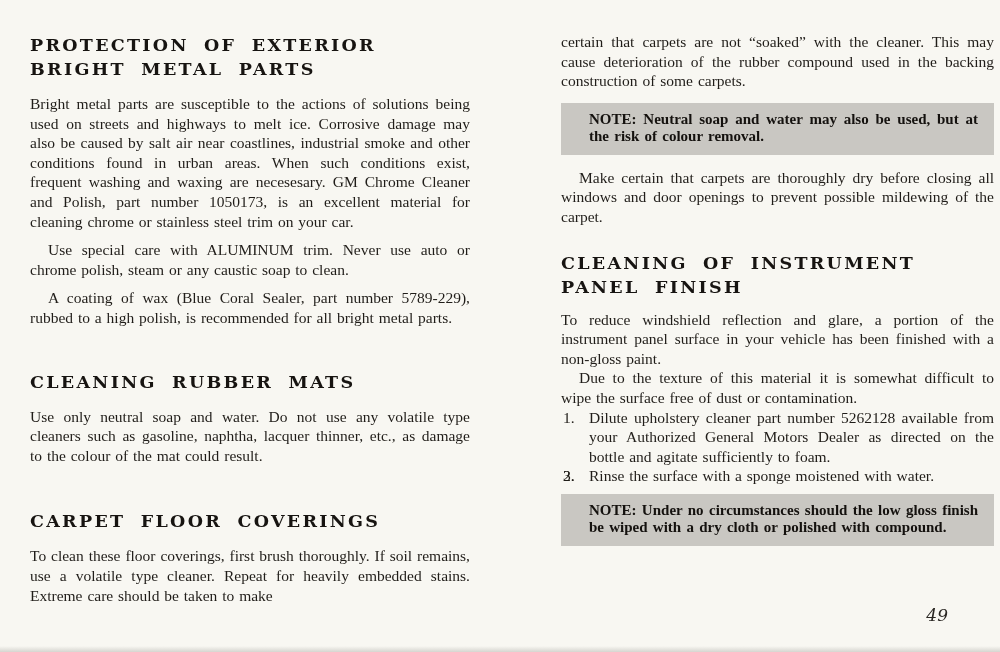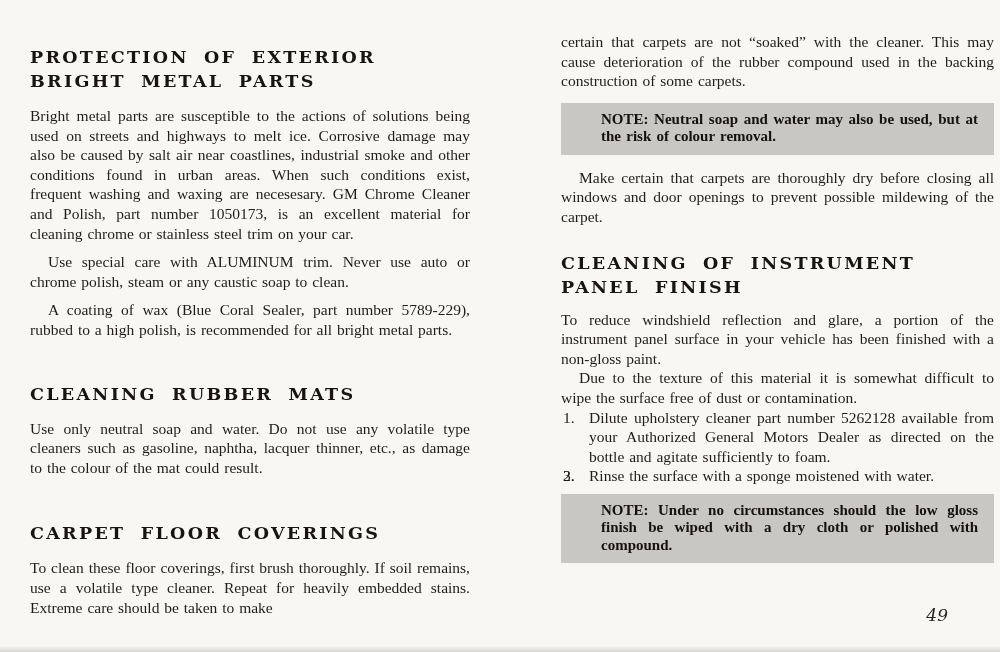--- a/index.html
+++ b/index.html
@@ -31,21 +31,21 @@
     font-size: 15.5px;
     line-height: 19.6px;
     text-align: justify;
     word-spacing: 1px;
   }
   .indent { text-indent: 18px; }
   .mt-para  { margin-top: 9px; }
   .mt-first { margin-top: 13px; }
   .note-box {
     background: #c9c7c2;
-    padding: 8px 16px 9px 40px;
+    padding: 8px 16px 9px 28px;
     font-weight: bold;
     font-size: 15px;
     line-height: 17.5px;
     text-align: justify;
     word-spacing: 1.5px;
     color: #14110e;
   }
   .num-list { list-style: none; }
   .num-item { position: relative; padding-left: 28px; }
   .num-item .num { position: absolute; left: 2px; top: 0; }
@@ -64,21 +64,21 @@
     width: 100%; height: 6px;
     background: linear-gradient(to top, rgba(60,58,52,0.18), rgba(60,58,52,0));
   }
 </style>
 </head>
 <body>
 
 <div class="page">
 
   <div class="col col-left">
-    <div class="heading" style="margin-top:15px;">
+    <div class="heading" style="margin-top:3px;">
       <div>PROTECTION OF EXTERIOR</div>
       <div>BRIGHT METAL PARTS</div>
     </div>
     <p class="body-text mt-first">Bright metal parts are susceptible to the actions of solutions being used on streets and highways to melt ice. Corrosive damage may also be caused by salt air near coastlines, industrial smoke and other conditions found in urban areas. When such conditions exist, frequent washing and waxing are necesesary. GM Chrome Cleaner and Polish, part number 1050173, is an excellent material for cleaning chrome or stainless steel trim on your car.</p>
     <p class="body-text indent mt-para">Use special care with ALUMINUM trim. Never use auto or chrome polish, steam or any caustic soap to clean.</p>
     <p class="body-text indent mt-para">A coating of wax (Blue Coral Sealer, part number 5789-229), rubbed to a high polish, is recommended for all bright metal parts.</p>
 
     <div class="heading" style="margin-top:42px;">CLEANING RUBBER MATS</div>
     <p class="body-text mt-first">Use only neutral soap and water. Do not use any volatile type cleaners such as gasoline, naphtha, lacquer thinner, etc., as damage to the colour of the mat could result.</p>
 

